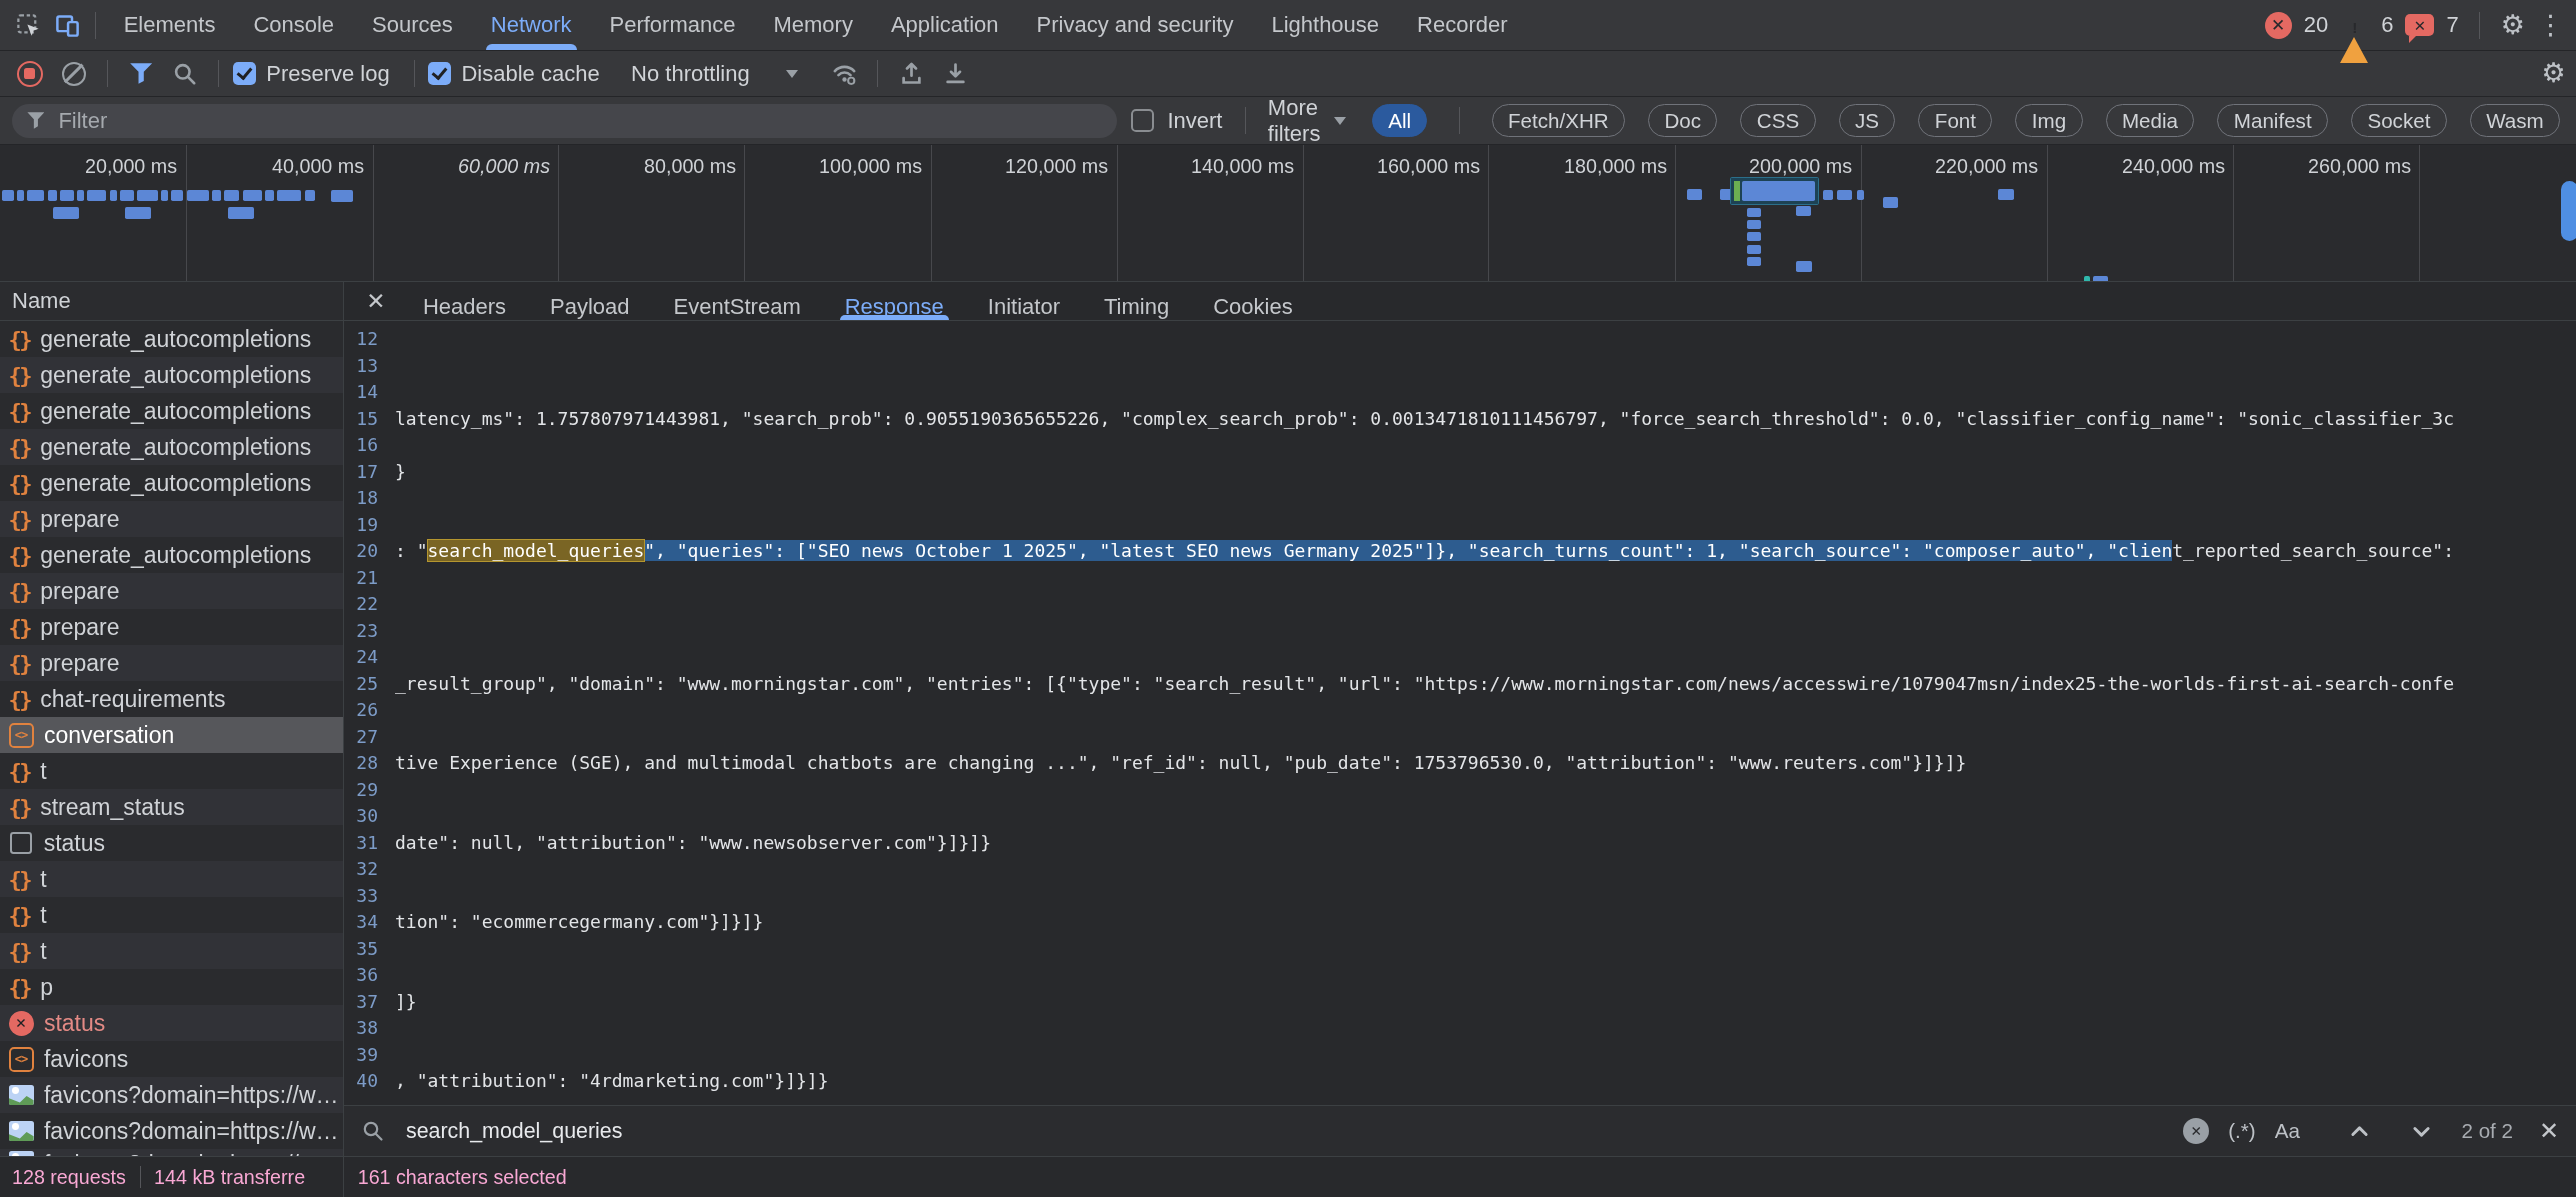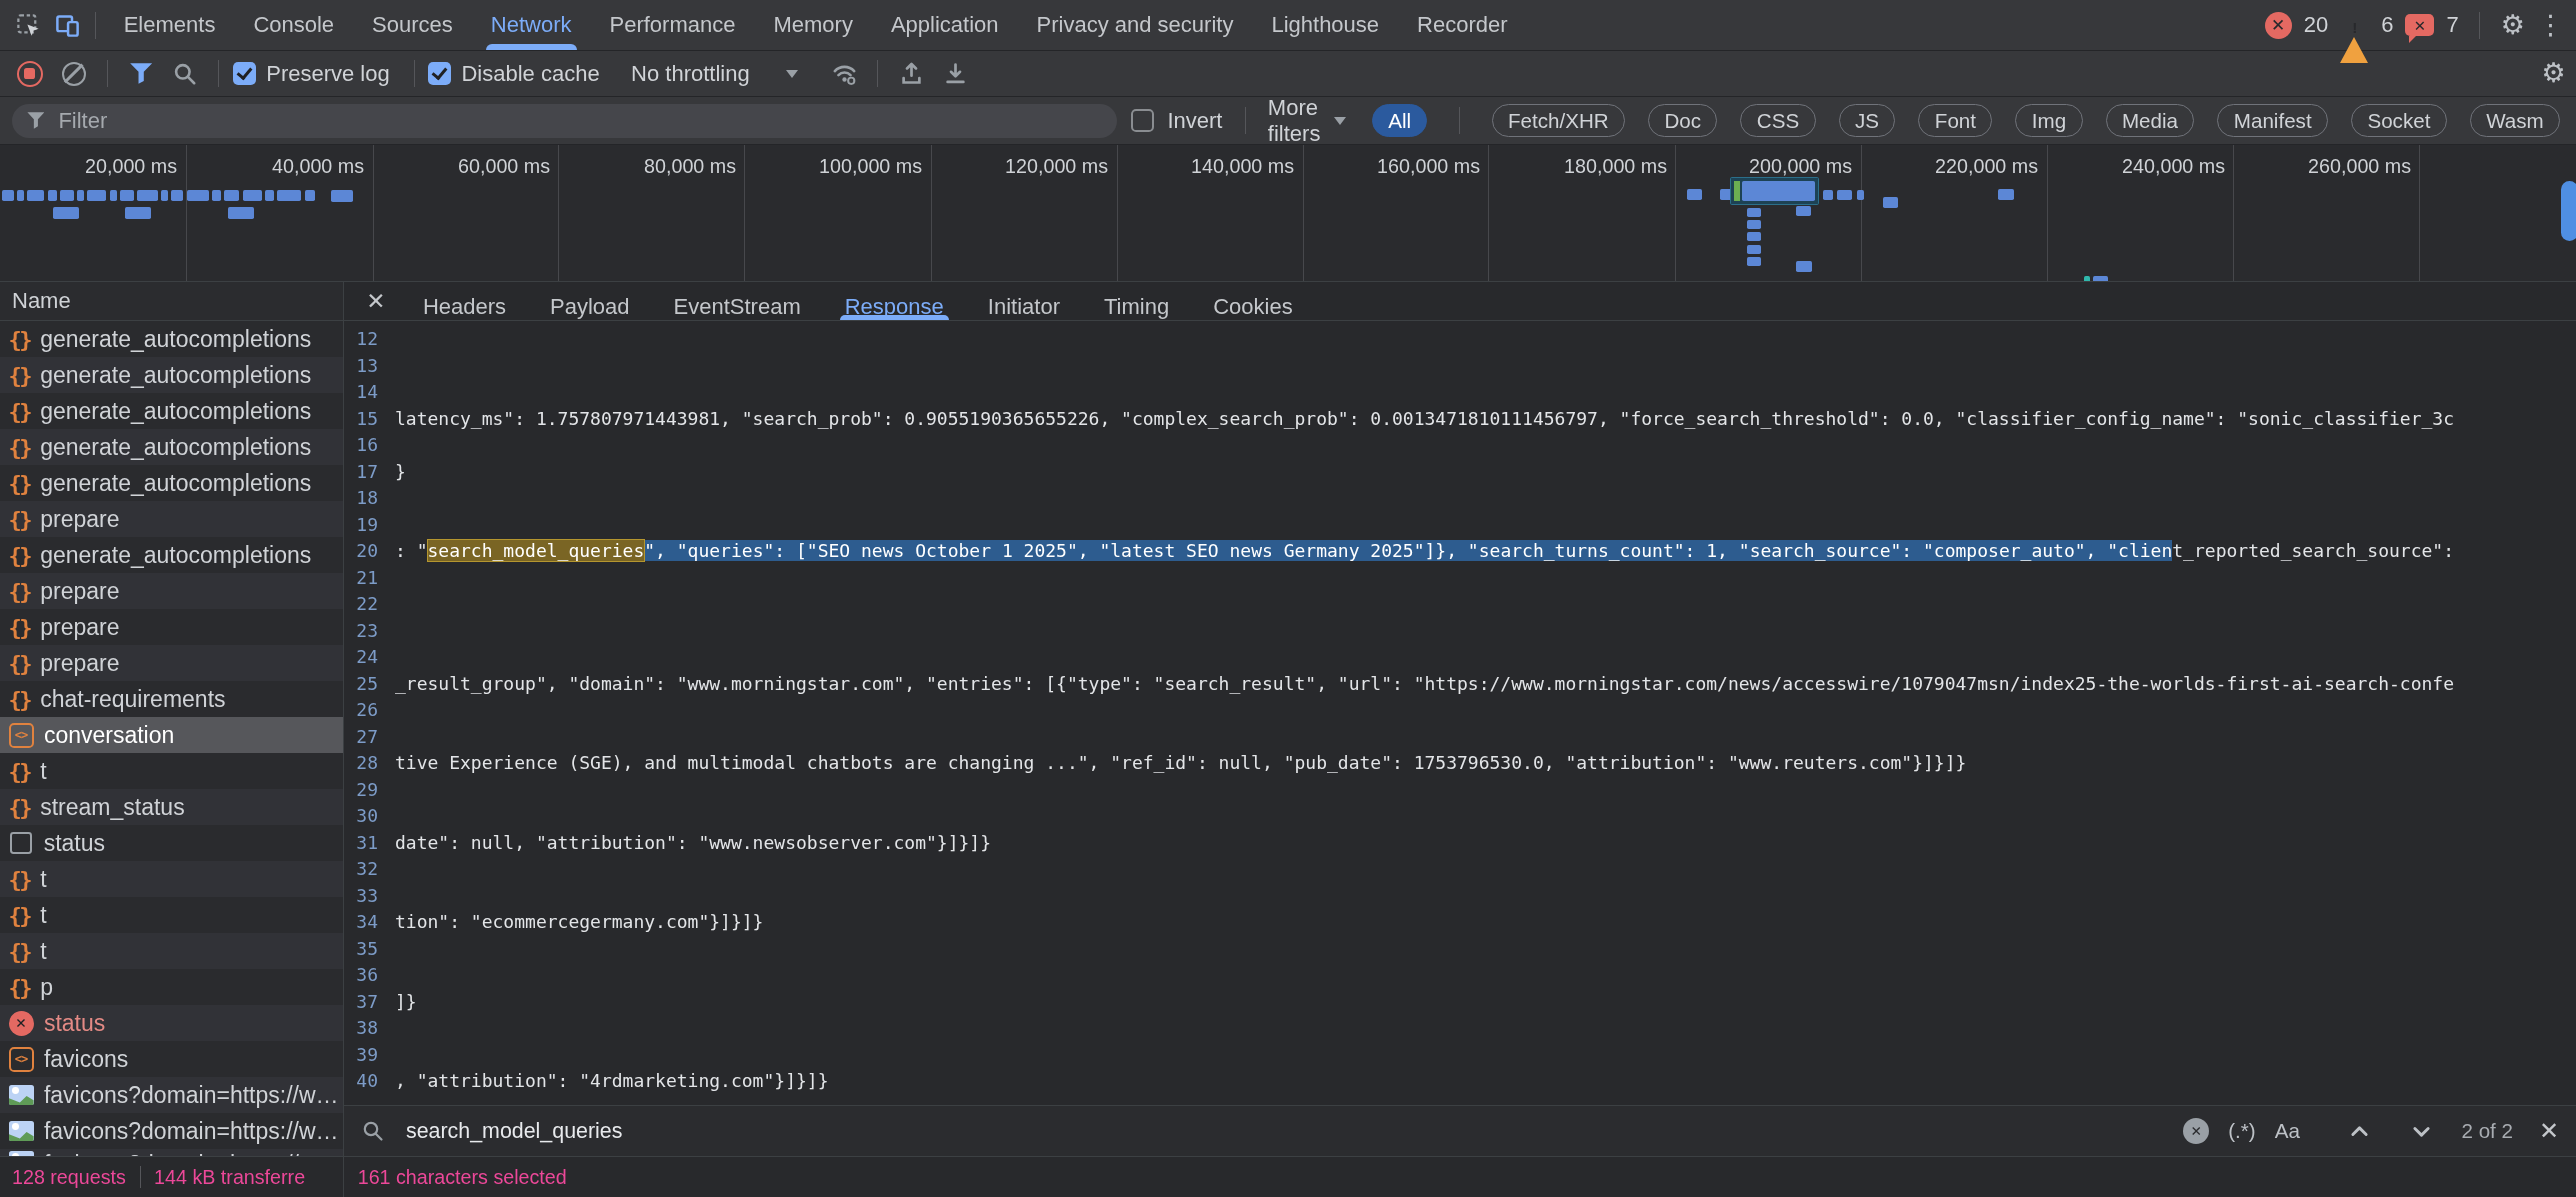--- a/index.html
+++ b/index.html
@@ -93,21 +93,21 @@
   .ct .match{background:#7a6524;outline:1.7px solid #b5962f;color:#fff}
   .ct .sel{background:#2d5c8f;color:#fff}
 
   .findbar{height:51px;flex:none;border-top:0.9px solid #3c4043;background:#2b2c2f;display:flex;align-items:center;padding:0 17px;gap:19px}
   .findbar input{flex:1;background:transparent;border:0;outline:0;color:#e8eaed;font-size:21.4px;font-family:inherit}
   .find-tool{color:#bdc1c6;font-size:20.6px;white-space:nowrap}
   .find-count{color:#a8acb1;font-size:20.6px;white-space:nowrap;margin:0 6.9px}
   .clear-circle{width:26px;height:26px;border-radius:50%;background:#9aa0a6;color:#2b2c2f;display:flex;align-items:center;justify-content:center;font-size:13.7px;font-weight:700;flex:none}
   .x-close{color:#c4c7cb;font-size:24px}
 
-  .statusbar{height:41px;border-top:0.9px solid #3c4043;background:#28292c;display:flex;font-size:19.7px;color:#ec4899}
+  .statusbar{height:41px;border-top:0.9px solid #3c4043;background:#28292c;display:flex;font-size:19.7px;color:#f9a8d4}
   .sb-left{width:344px;flex:none;border-right:0.9px solid #3c4043;display:flex;align-items:center;overflow:hidden;white-space:nowrap;padding-left:12px}
   .sb-div{width:0.9px;height:22px;background:#55565a;margin:0 13.7px;flex:none}
   .sb-right{display:flex;align-items:center;padding-left:13.7px}
   svg{flex:none}
 </style>
 </head>
 <body>
 
 <div id="root">
 
@@ -246,21 +246,21 @@
     </div>
   </div>
 
   <div class="timeline">
     <div class="tl-scroll"></div>
   <div class="grid" style="left: 186px;"></div>
       <div class="tl-label" style="left: 177px;">20,000 ms</div>
       <div class="grid" style="left: 373px;"></div>
       <div class="tl-label" style="left: 364px;">40,000 ms</div>
       <div class="grid" style="left: 558px;"></div>
-      <div class="tl-label" style="left: 550px;">60,000 ms</div>
+      <div class="tl-label" style="left: 550px; font-style: italic;">60,000 ms</div>
       <div class="grid" style="left: 744px;"></div>
       <div class="tl-label" style="left: 736px;">80,000 ms</div>
       <div class="grid" style="left: 931px;"></div>
       <div class="tl-label" style="left: 922px;">100,000 ms</div>
       <div class="grid" style="left: 1117px;"></div>
       <div class="tl-label" style="left: 1108px;">120,000 ms</div>
       <div class="grid" style="left: 1303px;"></div>
       <div class="tl-label" style="left: 1294px;">140,000 ms</div>
       <div class="grid" style="left: 1488px;"></div>
       <div class="tl-label" style="left: 1480px; text-align: right;">160,000 ms</div>

